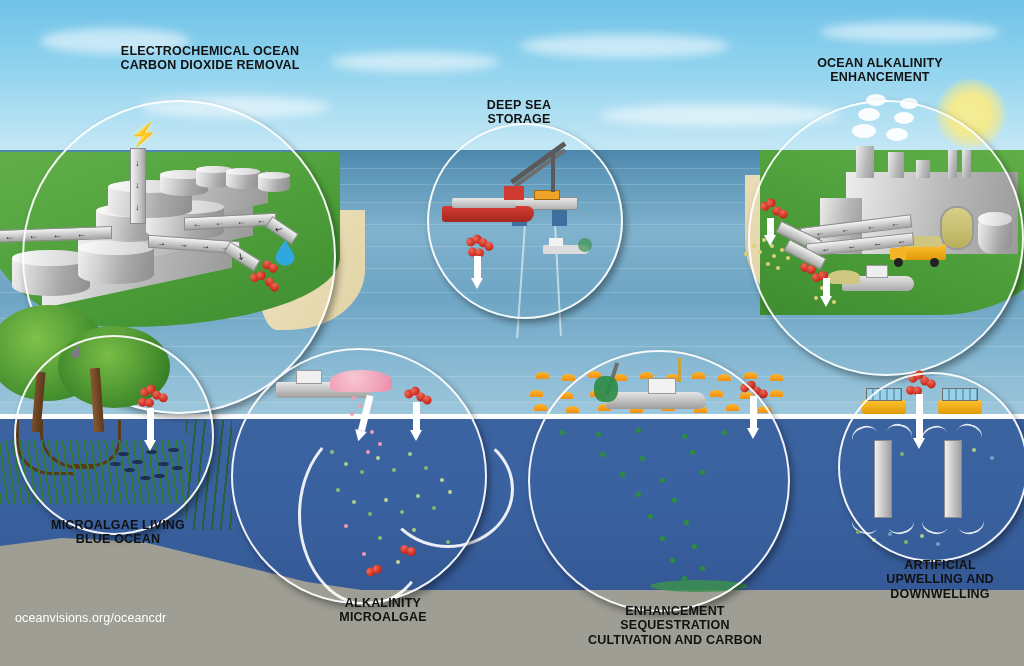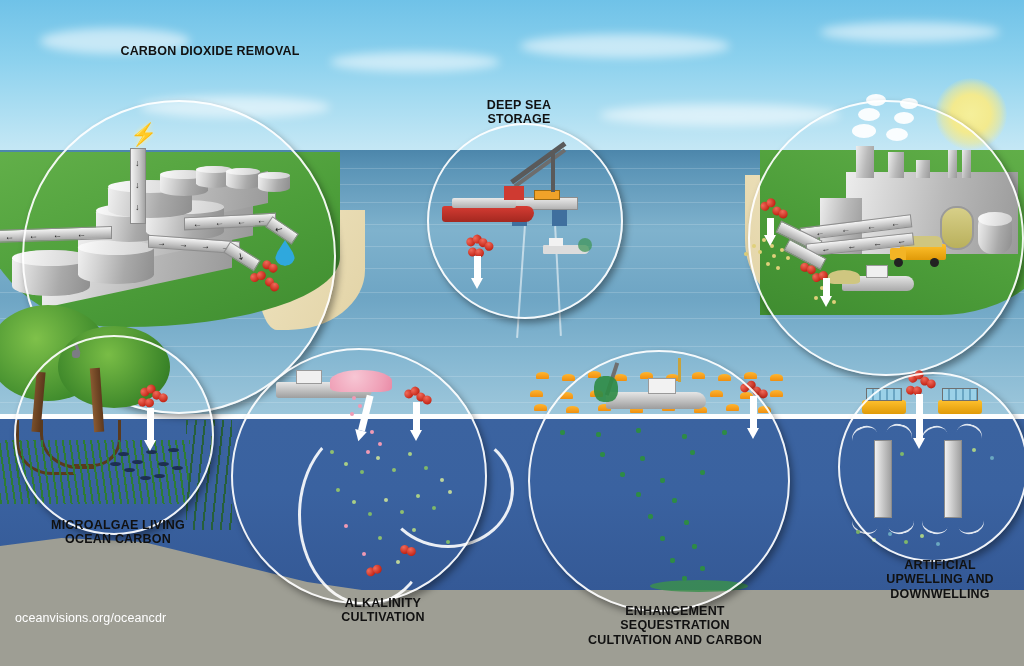--- a/index.html
+++ b/index.html
@@ -173,20 +173,21 @@
         <i></i>
         <i></i>
       </div>
     <div class="co2" style="left:264px;top:280px;transform:rotate(44deg);">
         <i></i>
         <i></i>
       </div>
     <div class="circle-lens" style="left:22px;top:100px;width:310px;height:310px;"></div>
   </div>
   <div class="lbl" style="left:110px;top:44px;width:200px;font-size:12.5px;">
+    <div>ELECTROCHEMICAL OCEAN</div>
     <div>CARBON DIOXIDE REMOVAL</div>
   </div>
 
   <div>
 
     <div style="position:absolute;left:506px;top:197px;width:72px;height:13px;background:linear-gradient(#e9e9e9,#b4b4b4);border:1px solid #8e8e8e;box-sizing:border-box;"></div>
     <div style="position:absolute;left:512px;top:210px;width:15px;height:16px;background:#3f6f9e;"></div>
     <div style="position:absolute;left:552px;top:210px;width:15px;height:16px;background:#3f6f9e;"></div>
     <div style="position:absolute;left:534px;top:190px;width:26px;height:10px;background:#f0a229;border:1px solid #9c6a12;box-sizing:border-box;"></div>
 
@@ -307,20 +308,24 @@
     <div class="co2" style="left:812px;top:272px;transform:rotate(-16deg);">
         <i></i>
         <i></i>
       </div>
     <div class="arrow-down" style="left:820px;top:278px;">
       <div class="shaft" style="height:18px"></div>
         <div class="head"></div>
     </div>
     <div class="circle-lens" style="left:748px;top:100px;width:272px;height:272px;"></div>
   </div>
+  <div class="lbl" style="left:790px;top:56px;width:180px;font-size:12.5px;">
+    <div>OCEAN ALKALINITY</div>
+    <div>ENHANCEMENT</div>
+  </div>
 
   <div>
     <div style="position:absolute;left:-12px;top:305px;width:120px;height:96px;border-radius:50%;
          background:radial-gradient(circle at 40% 35%,#7fc14a,#3f8b2c 70%,#2e6f20);"></div>
     <div style="position:absolute;left:58px;top:326px;width:112px;height:82px;border-radius:50%;
          background:radial-gradient(circle at 45% 35%,#79bd46,#3b8529 72%,#2b681e);"></div>
     <div style="position:absolute;left:34px;top:372px;width:9px;height:60px;background:linear-gradient(90deg,#7a4f2a,#5b371c);transform:rotate(5deg);"></div>
     <div style="position:absolute;left:92px;top:368px;width:10px;height:64px;background:linear-gradient(90deg,#8a5a31,#5e391d);transform:rotate(-4deg);"></div>
     <div style="position:absolute;left:72px;top:350px;width:8px;height:8px;border-radius:3px;background:#7c7c84;"></div>
     <div style="position:absolute;left:76px;top:344px;width:3px;height:10px;background:#7c7c84;transform:rotate(-18deg);"></div>
@@ -358,21 +363,21 @@
         <i></i>
       </div>
     <div class="arrow-down" style="left:144px;top:408px;">
       <div class="shaft" style="height:32px"></div>
         <div class="head"></div>
     </div>
     <div class="circle-lens" style="left:14px;top:335px;width:196px;height:196px;"></div>
   </div>
   <div class="lbl" style="left:28px;top:518px;width:180px;font-size:12.5px;">
     <div>MICROALGAE LIVING</div>
-    <div>OCEAN CARBON</div>
+    <div>BLUE OCEAN</div>
   </div>
 
   <div>
     <div style="position:absolute;left:276px;top:382px;width:96px;height:16px;background:linear-gradient(#e6e6e6,#9e9e9e);border-radius:4px 14px 12px 4px;"></div>
     <div style="position:absolute;left:296px;top:370px;width:26px;height:14px;background:#f0f0f0;border:1px solid #9a9a9a;box-sizing:border-box;"></div>
     <div style="position:absolute;left:330px;top:370px;width:62px;height:22px;border-radius:50% 50% 18% 18%;
          background:radial-gradient(circle at 40% 30%,#f7c6d4,#ef9fb6 70%,#e98aa6);"></div>
 
     <div class="algae" style="left:352px;top:396px;background:#f09ab4;"></div>
     <div class="algae" style="left:358px;top:404px;background:#f09ab4;"></div>
@@ -431,21 +436,21 @@
         <i></i>
       </div>
     <div class="co2" style="left:366px;top:566px;transform:rotate(-22deg);">
         <i></i>
         <i></i>
       </div>
     <div class="circle-lens" style="left:231px;top:348px;width:252px;height:252px;"></div>
   </div>
   <div class="lbl" style="left:298px;top:596px;width:170px;font-size:12.5px;">
     <div>ALKALINITY</div>
-    <div>CULTIVATION</div>
+    <div>MICROALGAE</div>
   </div>
 
   <div>
     <div class="buoy" style="left:536px;top:372px;"></div>
       <div class="buoy" style="left:562px;top:374px;"></div>
     <div class="buoy" style="left:588px;top:371px;"></div>
       <div class="buoy" style="left:614px;top:374px;"></div>
     <div class="buoy" style="left:640px;top:372px;"></div>
       <div class="buoy" style="left:666px;top:374px;"></div>
     <div class="buoy" style="left:692px;top:372px;"></div>

